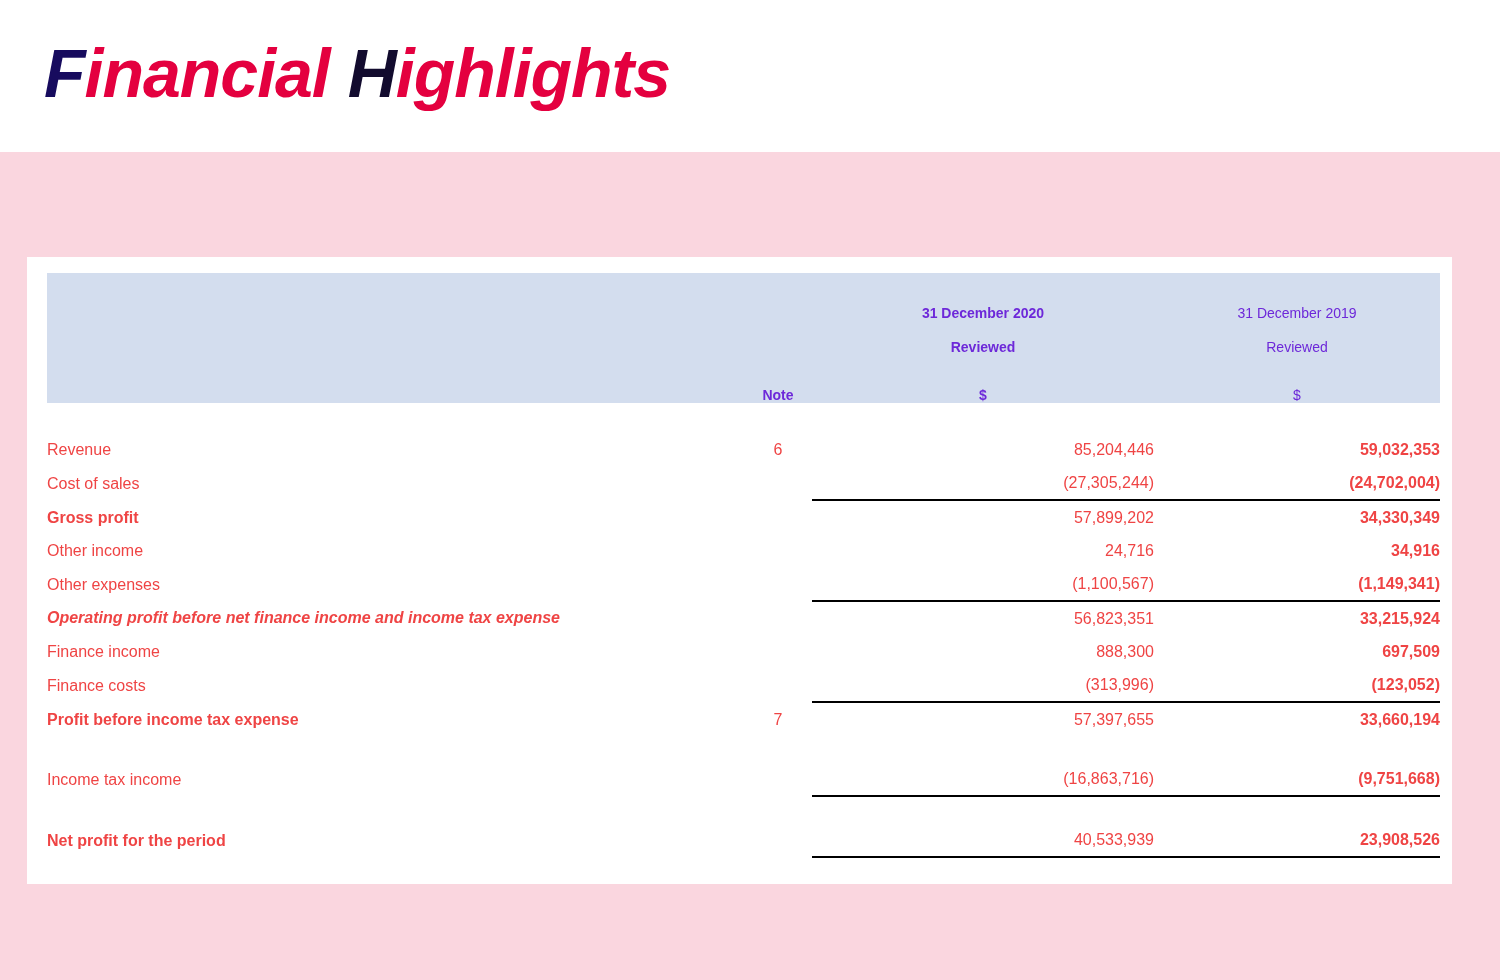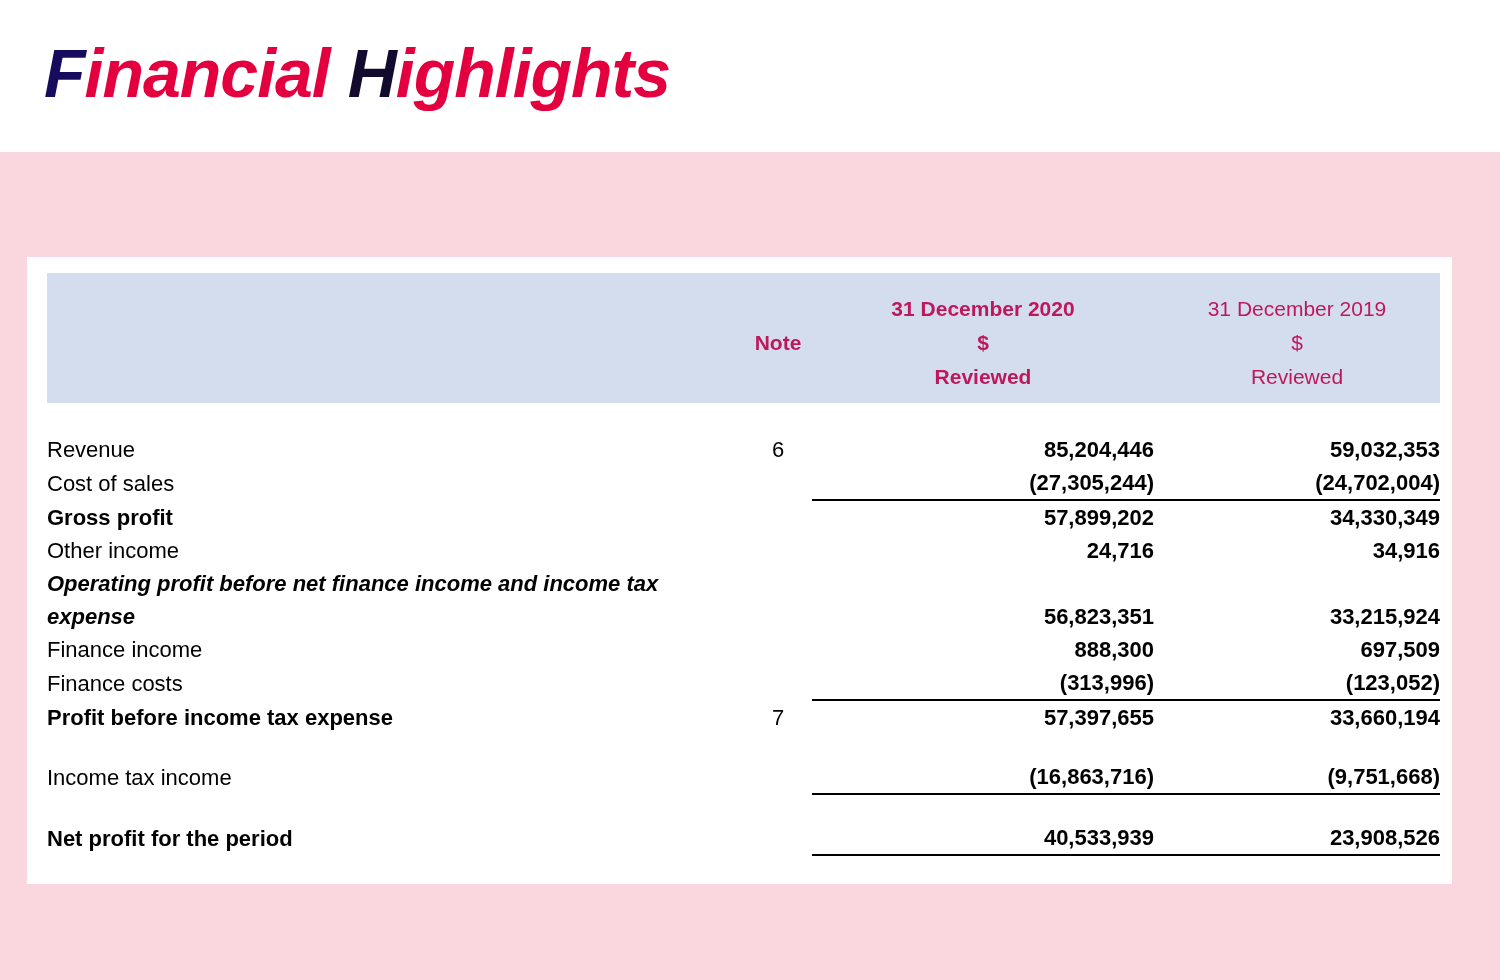--- a/index.html
+++ b/index.html
@@ -69,60 +69,60 @@
   table.fin col.c-label { width: 697px; }
   table.fin col.c-note  { width: 68px; }
   table.fin col.c-2020  { width: 342px; }
   table.fin col.c-2019  { width: 286px; }
 
   
   thead tr.hdr td {
     background: #D3DDEE;
     padding: 0;
     vertical-align: bottom;
-    font-size: 21px;
-    color: #be185d;
+    font-size: 14px;
+    color: #6d28d9;
     height: 36px;
   }
   thead tr.hdr td.lbl { }
   td.note-cell   { text-align: center; }
   td.col2020     { text-align: center; padding-right: 10px; }
   td.col2019     { text-align: center; padding-right: 4px; }
   .bold { font-weight: bold; }
   .reg  { font-weight: normal; }
 
   thead tr.hdr-top td    { padding-top: 14px;  height: 34px; }
   thead tr.hdr-mid td    { height: 34px; }
   thead tr.hdr-bot td    { padding-bottom: 14px; height: 34px; }
 
   
   tbody tr.spacer td { height: 30px; padding: 0; }
   tbody tr.gap td    { height: 26px; padding: 0; }
 
   
   tbody tr.row td {
-    font-size: 22px;
-    color: #000000;
+    font-size: 16px;
+    color: #ef4444;
     padding: 0;
     height: 33px;
     line-height: 33px;
     vertical-align: middle;
     margin-left: 19px;
   }
   td.lbl {
     text-align: left;
     padding-left: 2px;
     white-space: nowrap;
   }
   tbody td.note-cell { text-align: center; font-weight: normal; }
   tbody td.val {
     text-align: right;
     font-variant-numeric: tabular-nums;
   }
-  tbody td.v2020 { padding-right: 12px; font-weight: bold; }
+  tbody td.v2020 { padding-right: 12px; font-weight: normal; }
   tbody td.v2019 { padding-right: 8px;  font-weight: bold; }
 
   
   tr.rule-top td.v2020,
   tr.rule-top td.v2019 {
     border-top: 2.5px solid #000000;
   }
   tr.rule-bot td.v2020,
   tr.rule-bot td.v2019 {
     border-bottom: 2.5px solid #000000;
@@ -159,32 +159,32 @@
         <col class="c-2019">
     </colgroup>
 
     <thead>
       <tr class="hdr hdr-top">
         <td class="lbl"></td>
         <td class="note-cell"></td>
         <td class="col2020 bold">31 December 2020</td>
         <td class="col2019 reg">31 December 2019</td>
       </tr>
+      <tr class="hdr hdr-bot">
+        <td class="lbl"></td>
+        <td class="note-cell"></td>
+        <td class="col2020 bold">Reviewed</td>
+        <td class="col2019 reg">Reviewed</td>
+      </tr>
       <tr class="hdr hdr-mid">
         <td class="lbl"></td>
         <td class="note-cell bold">Note</td>
         <td class="col2020 bold">$</td>
         <td class="col2019 reg">$</td>
       </tr>
-      <tr class="hdr hdr-bot">
-        <td class="lbl"></td>
-        <td class="note-cell"></td>
-        <td class="col2020 bold">Reviewed</td>
-        <td class="col2019 reg">Reviewed</td>
-      </tr>
     </thead>
 
     <tbody>
 
       <tr class="spacer">
         <td></td>
         <td></td>
         <td></td>
         <td></td>
       </tr>
@@ -210,20 +210,26 @@
         <td class="val v2019">34,330,349</td>
       </tr>
 
       <tr class="row">
         <td class="lbl reg">Other income</td>
         <td class="note-cell"></td>
         <td class="val v2020">24,716</td>
         <td class="val v2019">34,916</td>
       </tr>
 
+      <tr class="row rule-bot">
+        <td class="lbl reg">Other expenses</td>
+        <td class="note-cell"></td>
+        <td class="val v2020">(1,100,567)</td>
+        <td class="val v2019">(1,149,341)</td>
+      </tr>
 
       <tr class="row tall">
         <td class="lbl bold two-line">Operating profit before net finance income and income tax expense</td>
         <td class="note-cell"></td>
         <td class="val v2020">56,823,351</td>
         <td class="val v2019">33,215,924</td>
       </tr>
 
       <tr class="row">
         <td class="lbl reg">Finance income</td>

